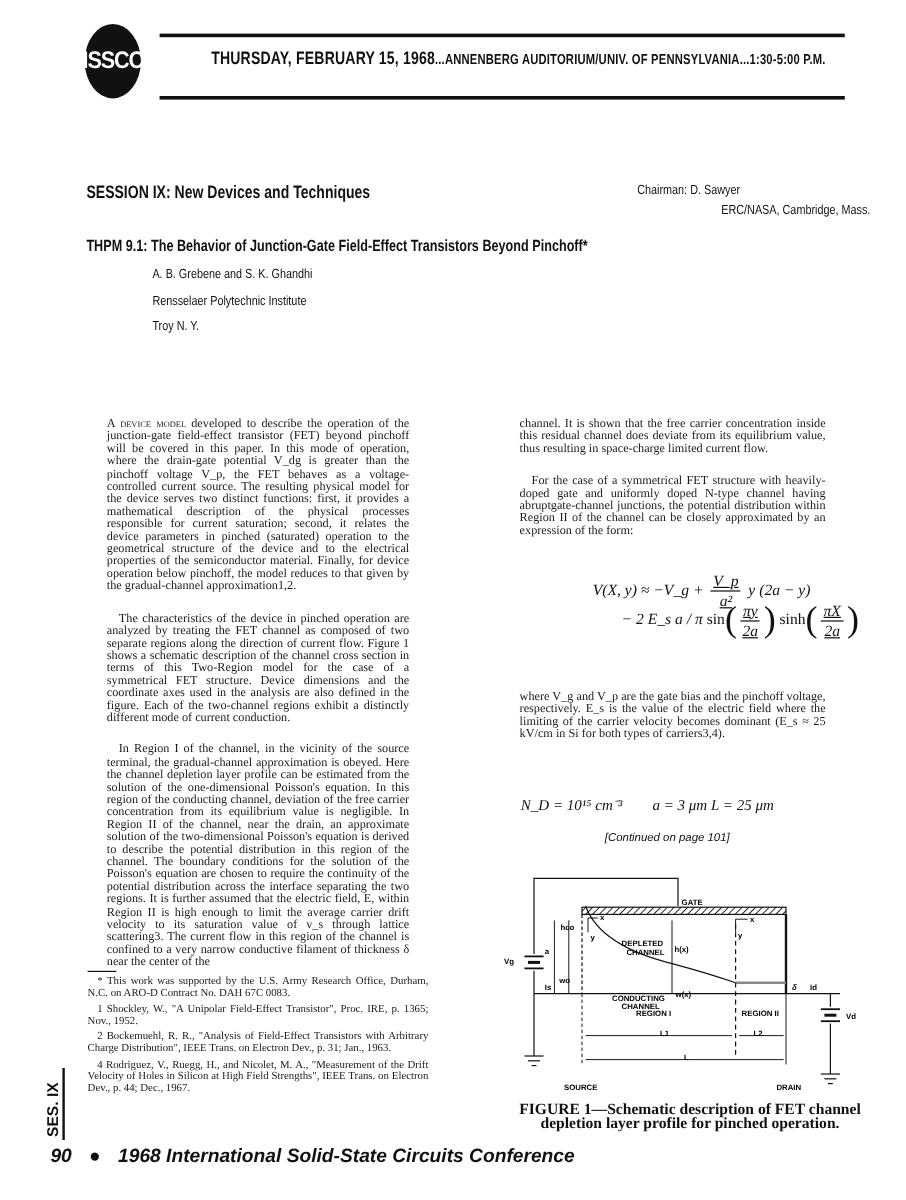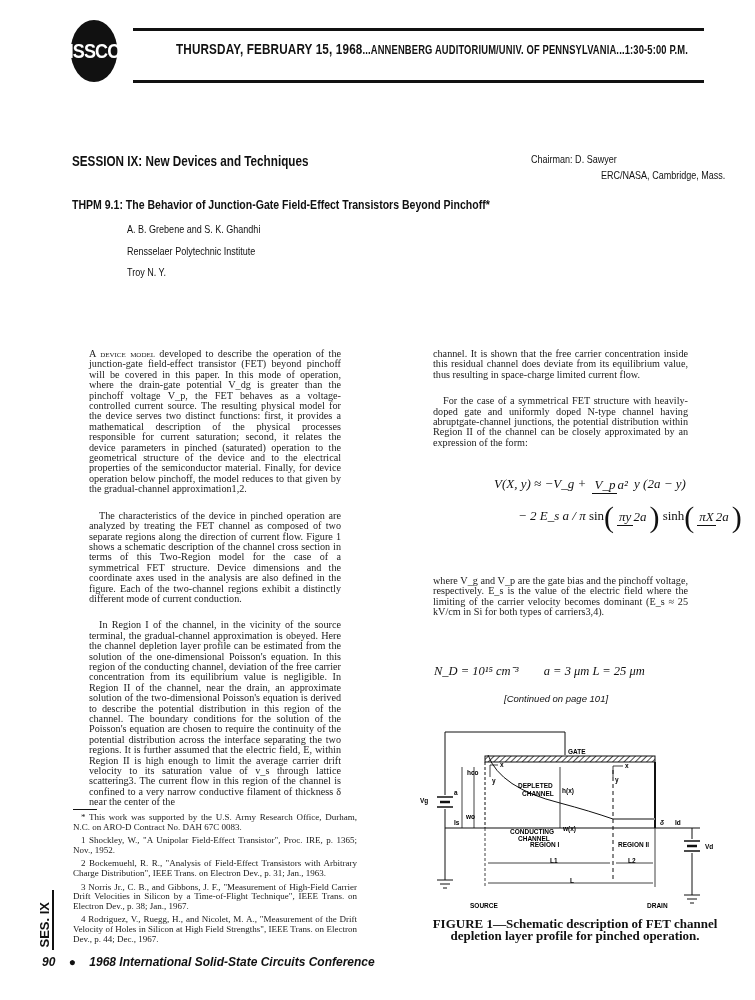--- a/index.html
+++ b/index.html
@@ -18,27 +18,27 @@
   .affil { left:601px; top:169px; font-size:11px; transform:scaleX(0.82); }
   .ptitle { left:72px; top:197px; font-weight:bold; font-size:13.5px; transform:scaleX(0.78); }
   .auth { left:127px; font-size:11px; transform:scaleX(0.82); }
   .col { font-family:"Liberation Serif", serif; font-size:10.2px; line-height:10.4px; text-align:justify; color:#1a1a1a; }
   .col p { margin:16px; }
   .col p.ind { text-indent:10px; }
   .smcaps { font-variant:small-caps; }
   .fn { font-size:9px; line-height:9.6px; }
   .fn p { margin:0 0 4px 0; text-indent:8px; }
   .eq { font-family:"Liberation Serif", serif; font-style:italic; font-size:13px; }
-  .frac { display:inline-flex; flex-direction:row; align-items:center; vertical-align:middle; margin:0 3px; }
+  .frac { display:inline-flex; flex-direction:column; align-items:center; vertical-align:middle; margin:0 3px;text-decoration:underline; }
   .frac .n { border-bottom:1px solid #111; padding:0 2px; }
   .paren { font-size:30px; font-style:normal; vertical-align:middle; }
   .sesstab { left:38px; top:890px; width:12px; height:60px; }
   .sesstab .txt { position:absolute; left:-22px; top:22px; width:56px; transform:rotate(-90deg);
                   font-family:"Liberation Sans", sans-serif; font-weight:bold; font-size:13px; white-space:nowrap; }
-  .footer { left:42px; top:955px; font-family:"Liberation Sans", sans-serif; font-weight:bold; font-style:italic; font-size:12px; white-space:nowrap; }
+  .footer { left:42px; top:955px; font-family:"Liberation Sans", sans-serif; font-weight:bold; font-style:italic; font-size:16px; white-space:nowrap; }
   .caption { left:420px; top:918px; width:310px; text-align:center; font-family:"Liberation Serif", serif; font-size:13px; line-height:12px; font-weight:bold; }
   .figlbl { font-family:"Liberation Sans", sans-serif; font-size:6.5px; font-weight:bold; }
 </style>
 </head>
 <body>
 
 <div class="abs logo">
     <span>ISSCC</span>
   </div>
 <div class="abs rule" style="top:28px;"></div>
@@ -60,21 +60,20 @@
   <p><span class="smcaps">A device model</span><span> developed to describe the operation of the junction-gate field-effect transistor (FET) beyond pinchoff will be covered in this paper. In this mode of operation, where the drain-gate potential V_dg is greater than the pinchoff voltage V_p, the FET behaves as a voltage-controlled current source. The resulting physical model for the device serves two distinct functions: first, it provides a mathematical description of the physical processes responsible for current saturation; second, it relates the device parameters in pinched (saturated) operation to the geometrical structure of the device and to the electrical properties of the semiconductor material. Finally, for device operation below pinchoff, the model reduces to that given by the gradual-channel approximation1,2.</span></p>
   <p class="ind">The characteristics of the device in pinched operation are analyzed by treating the FET channel as composed of two separate regions along the direction of current flow. Figure 1 shows a schematic description of the channel cross section in terms of this Two-Region model for the case of a symmetrical FET structure. Device dimensions and the coordinate axes used in the analysis are also defined in the figure. Each of the two-channel regions exhibit a distinctly different mode of current conduction.</p>
   <p class="ind">In Region I of the channel, in the vicinity of the source terminal, the gradual-channel approximation is obeyed. Here the channel depletion layer profile can be estimated from the solution of the one-dimensional Poisson's equation. In this region of the conducting channel, deviation of the free carrier concentration from its equilibrium value is negligible. In Region II of the channel, near the drain, an approximate solution of the two-dimensional Poisson's equation is derived to describe the potential distribution in this region of the channel. The boundary conditions for the solution of the Poisson's equation are chosen to require the continuity of the potential distribution across the interface separating the two regions. It is further assumed that the electric field, E, within Region II is high enough to limit the average carrier drift velocity to its saturation value of v_s through lattice scattering3. The current flow in this region of the channel is confined to a very narrow conductive filament of thickness δ near the center of the</p>
 </div>
 
 <div class="abs" style="left:73px; top:809px; width:24px; height:1px; background:#111;"></div>
 <div class="abs col fn" style="left:73px; top:813px; width:284px;">
   <p>* This work was supported by the U.S. Army Research Office, Durham, N.C. on ARO-D Contract No. DAH 67C 0083.</p>
   <p>1 Shockley, W., "A Unipolar Field-Effect Transistor", Proc. IRE, p. 1365; Nov., 1952.</p>
   <p>2 Bockemuehl, R. R., "Analysis of Field-Effect Transistors with Arbitrary Charge Distribution", IEEE Trans. on Electron Dev., p. 31; Jan., 1963.</p>
-  <p>3 Norris Jr., C. B., and Gibbons, J. F., "Measurement of High-Field Carrier Drift Velocities in Silicon by a Time-of-Flight Technique", IEEE Trans. on Electron Dev., p. 38; Jan., 1967.</p>
   <p>4 Rodriguez, V., Ruegg, H., and Nicolet, M. A., "Measurement of the Drift Velocity of Holes in Silicon at High Field Strengths", IEEE Trans. on Electron Dev., p. 44; Dec., 1967.</p>
 </div>
 
 <div class="abs sesstab">
   <div style="position:absolute; right:-4px; top:0; width:2px; height:60px; background:#111;"></div>
   <div class="txt">SES. IX</div>
 </div>
 
 <div class="abs footer">
   <span>90</span>

